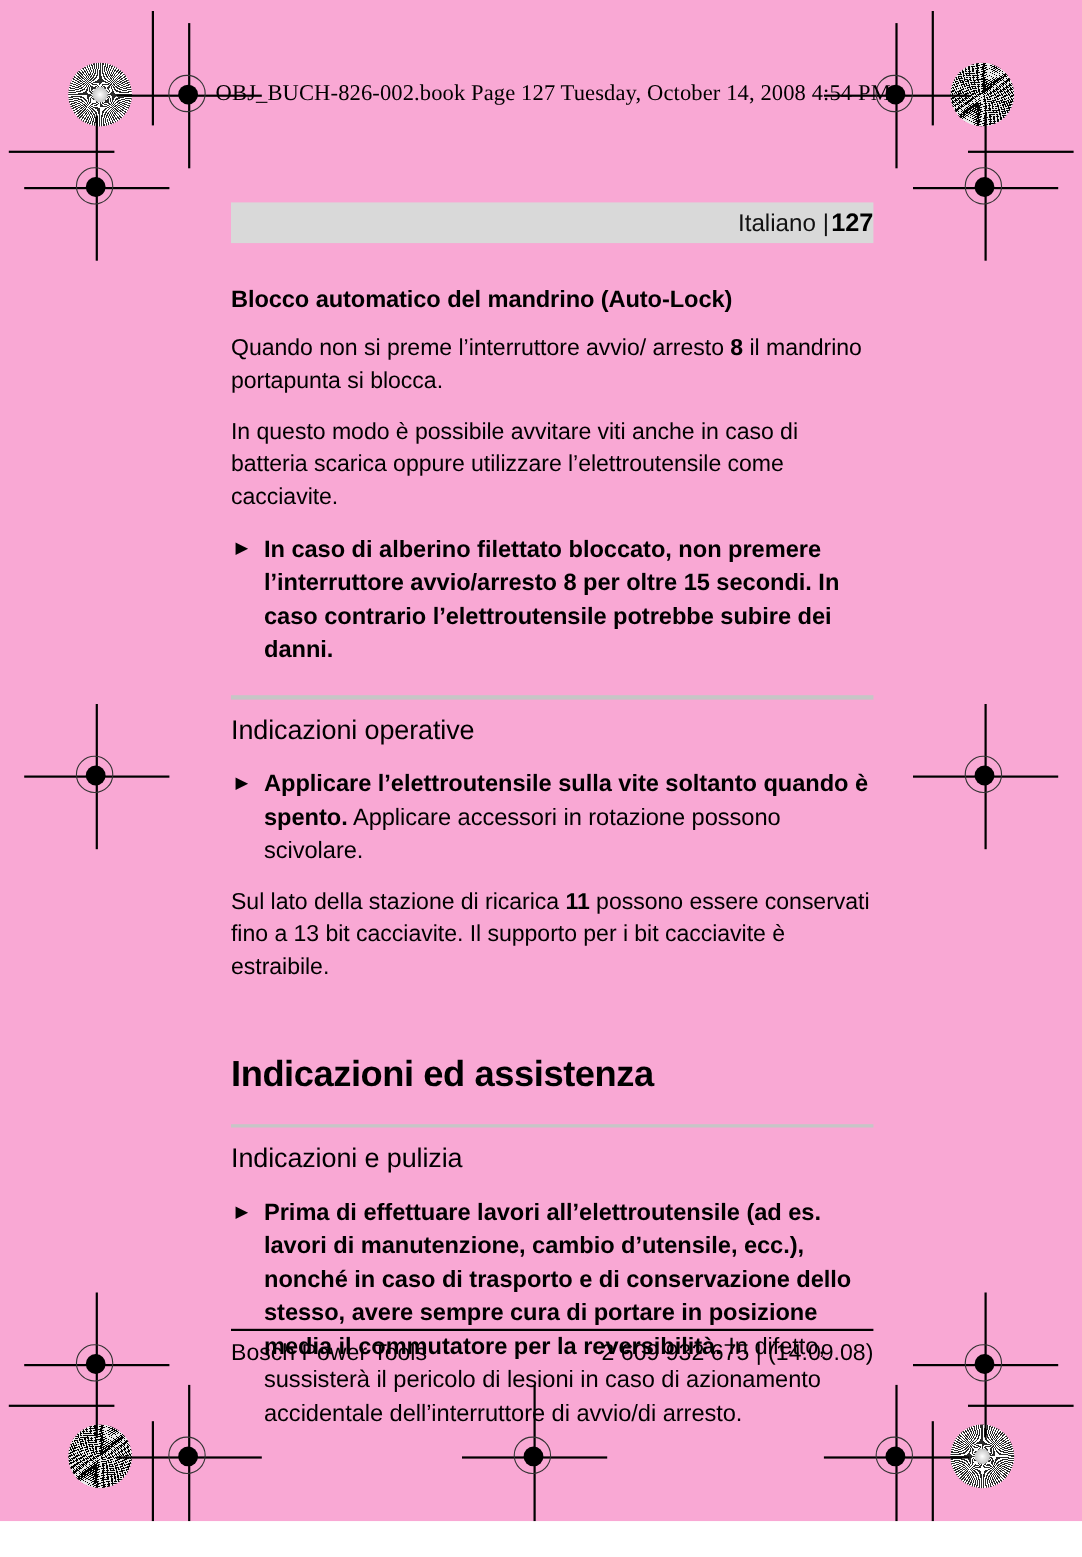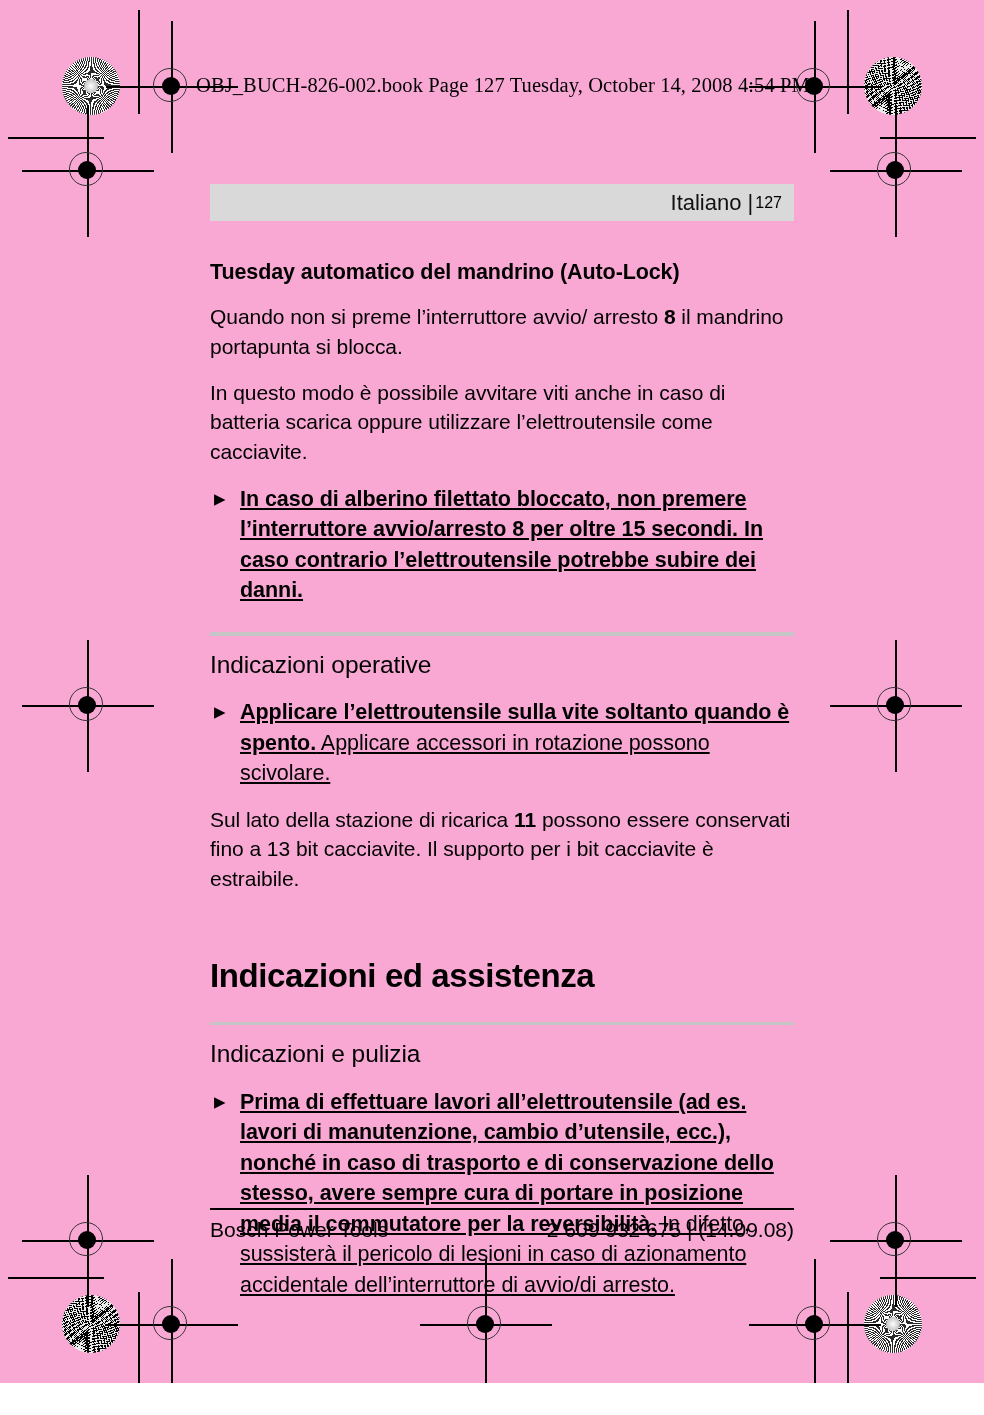--- a/index.html
+++ b/index.html
@@ -131,30 +131,29 @@
     top: 184px;
     width: 584px;
   }
 
   .page-header-bar {
     background: #d9d9d9;
     height: 37px;
     display: flex;
     align-items: center;
     justify-content: flex-end;
-    padding-right: 12px;
     box-sizing: border-box;
   }
   .page-header-bar .label {
     font-size: 22px;
     color: #111;
   }
   .page-header-bar .num {
-    font-size: 16px;
-    font-weight: normal;
+    font-size: 23px;
+    font-weight: bold;
     color: #000;
     margin-left: 2px;
   }
 
   h3.sub-head {
     font-size: 21.5px;
     font-weight: bold;
     margin: 38px 0 0 0;
     letter-spacing: -0.1px;
     line-height: 1.25;
@@ -197,21 +196,20 @@
     line-height: 1.95;
     color: #000;
     padding-left: 4px;
     box-sizing: border-box;
   }
   .bullet-body {
     flex: 1 1 auto;
     font-size: 21.5px;
     line-height: 1.42;
     letter-spacing: -0.05px;
-    text-decoration: underline;
   }
   .bullet-body .lead {
     font-weight: bold;
   }
 
   .rule-gray {
     height: 3.5px;
     background: #c6c6c6;
     margin-top: 26px;
   }
@@ -337,21 +335,21 @@
 
   <div class="file-head">OBJ_BUCH-826-002.book  Page 127  Tuesday, October 14, 2008  4:54 PM</div>
 
   <div class="content">
 
     <div class="page-header-bar">
       <span class="label">Italiano |</span>
       <span class="num">127</span>
     </div>
 
-    <h3 class="sub-head">Tuesday automatico del mandrino (Auto-Lock)</h3>
+    <h3 class="sub-head">Blocco automatico del mandrino (Auto-Lock)</h3>
 
     <p class="body-text"><span>Quando non si preme l’interruttore avvio/ arresto </span><b>8</b><span> il mandrino portapunta si blocca.</span></p>
 
     <p class="body-text">In questo modo è possibile avvitare viti anche in caso di batteria scarica oppure utilizzare l’elettroutensile come cacciavite.</p>
 
     <div class="bullet-item">
       <div class="bullet-marker">▶</div>
       <div class="bullet-body"><span class="lead">In caso di alberino filettato bloccato, non premere l’interruttore avvio/arresto 8 per oltre 15 secondi. In caso contrario l’elettroutensile potrebbe subire dei danni.</span></div>
     </div>
 

